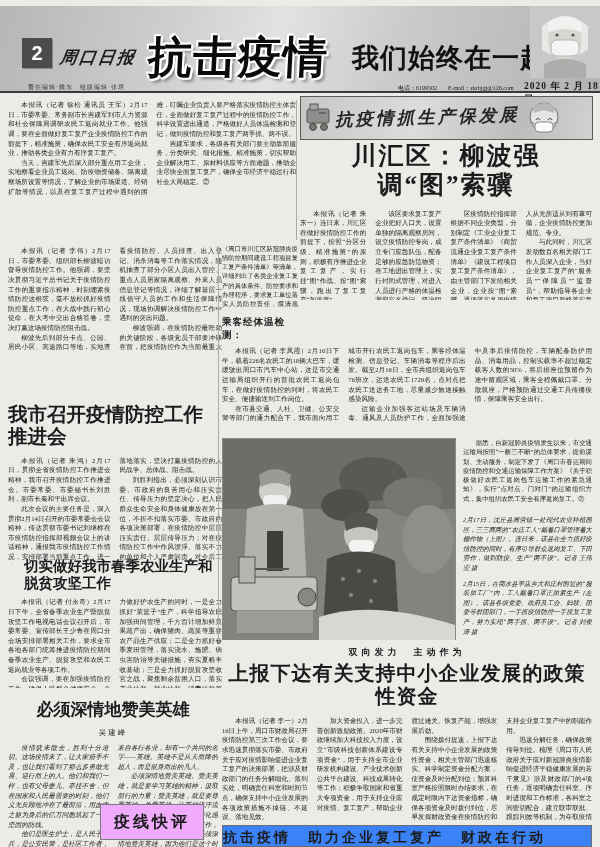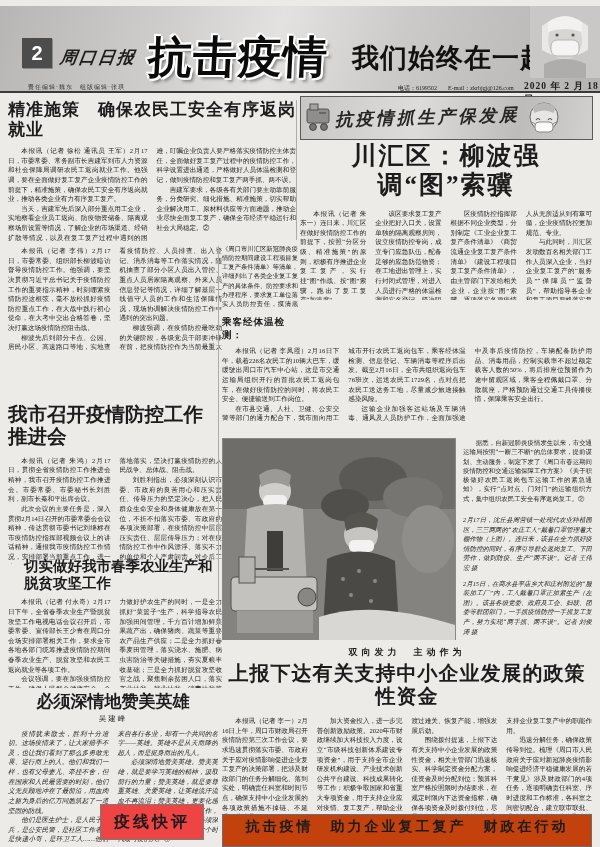--- a/index.html
+++ b/index.html
@@ -31,23 +31,23 @@
   .cols2{column-count:2;column-gap:9px;}
   .cols3{column-count:3;column-gap:9px;}
   .cols4{column-count:4;column-gap:9px;}
   .italic-body p{font-style:italic;}
   .h-sans{font-family:"Liberation Sans",sans-serif;}
   
   .a1-title{font-size:17px;letter-spacing:1px;margin:0 0 7px 0;}
   .a2-title{font-size:20.5px;margin:0 0 7px 0;}
   .a3-title{font-size:19.5px;margin:0 0 7px 0;}
   .a4-title{font-size:14.5px;margin:0 0 6px 16px;}
-  .essay-title{font-size:17px;text-align:center;margin:0;}
+  .essay-title{font-size:17px;text-align:center;margin:8px;}
   .essay-author{font-size:7.5px;text-align:center;margin:2px 0 5px 0;letter-spacing:2px;}
-  .quick-review{position:absolute;left:92px;top:112px;width:102px;height:34px;background:#ef4444;
+  .quick-review{position:absolute;left:92px;top:112px;width:102px;height:34px;background:#f0abfc;
     border:1px solid #7b7b79;font-weight:bold;font-size:16px;letter-spacing:3px;text-align:center;
     line-height:34px;font-family:"Liberation Sans",sans-serif;}
   
   .banner{position:absolute;left:300px;top:96px;width:291px;height:42px;border:1px solid #5a5a58;
     background:linear-gradient(100deg,#c8c7c5 0%,#dddcda 40%,#bdbcba 75%,#d2d1cf 100%);}
   .banner-text{position:absolute;left:34px;top:8px;font-style:italic;font-weight:bold;font-size:17.5px;
     letter-spacing:3px;color:#262624;transform:rotate(-1.5deg);}
   .banner-machine{position:absolute;left:4px;top:4px;}
   .banner-face{position:absolute;right:28px;top:2px;}
   .ch-title{font-size:25px;letter-spacing:2px;text-align:center;margin:0 0 9px 0;}
@@ -57,22 +57,22 @@
   .tr-right{flex:1;padding-top:56px;}
   .tr-title{font-size:19.5px;text-align:center;letter-spacing:1px;margin:0 0 8px 0;}
   .photo-row{display:flex;margin-top:6px;}
   .photo{width:232px;height:204px;flex:none;border:1px solid #888;background:#7d7d7b;}
   .photo-side{flex:1;padding-left:7px;display:flex;flex-direction:column;}
   .side-par{font-size:6.4px;line-height:1.45;text-align:justify;height:72px;overflow:hidden;margin:0 0 5px 0;}
   .side-par p{margin:0;text-indent:2em;}
   .caption{font-size:6.4px;line-height:1.5;font-style:italic;text-align:justify;margin:0 0 6px 0;}
   .fi-kicker{font-size:9px;font-weight:bold;text-align:center;letter-spacing:4px;margin:0;}
   .fi-title{font-size:20px;text-align:center;letter-spacing:1px;margin:3px 0 8px 0;}
-  .bottom-bar{position:absolute;left:0;bottom:0;width:100%;height:33px;background:#c2410c;border:1px solid #6d6d6b;
-    box-sizing:border-box;font-weight:bold;font-size:14px;letter-spacing:3px;text-align:center;line-height:23px;
+  .bottom-bar{position:absolute;left:0;bottom:0;width:100%;height:22px;background:#3b82f6;border:1px solid #6d6d6b;
+    box-sizing:border-box;font-weight:bold;font-size:14px;letter-spacing:3px;line-height:23px;
     font-family:"Liberation Sans",sans-serif;}
   .vrule{position:absolute;width:1px;background:#adaca9;}
 </style>
 </head>
 <body>
 
 <div class="page">
 
   <div class="masthead">
     <div class="pagenum">2</div>
@@ -91,21 +91,20 @@
         <path d="M18 16 Q35 4 52 16 L52 26 Q35 20 18 26 Z" fill="#f2f1ef"></path>
         <rect x="21" y="34" width="28" height="16" rx="6" fill="#f5f4f2" stroke="#b5b4b2"></rect>
         <circle cx="27" cy="29" r="1.6" fill="#555"></circle>
         <circle cx="43" cy="29" r="1.6" fill="#555"></circle>
         <path d="M14 58 Q35 48 56 58 L56 72 L14 72 Z" fill="#aeadab"></path>
       </svg>
     </div>
   </div>
 
   <div class="block" style="left:8px;top:100px;width:288px;height:142px;">
-    <h2 class="headline h-sans a1-title">精准施策　确保农民工安全有序返岗就业</h2>
     <div class="body-text cols2" style="height:110px;">
         <p>本报讯（记者 徐松 通讯员 王军）2月17日，市委常委、常务副市长吉建军到市人力资源和社会保障局调研农民工返岗就业工作。他强调，要在全面做好复工复产企业疫情防控工作的前提下，精准施策，确保农民工安全有序返岗就业，推动各类企业有力有序复工复产。</p>
         <p>当天，吉建军先后深入部分重点用工企业，实地察看企业员工返岗、防疫物资储备、隔离观察场所设置等情况，了解企业的市场渠道、经销扩散等情况，以及在复工复产过程中遇到的困难，叮嘱企业负责人要严格落实疫情防控主体责任，全面做好复工复产过程中的疫情防控工作，科学设置进出通道，严格做好人员体温检测和登记，做到疫情防控和复工复产两手抓、两不误。</p>
         <p>吉建军要求，各级各有关部门要主动靠前服务，分类研究、细化措施、精准施策，切实帮助企业解决用工、原材料供应等方面难题，推动企业尽快全面复工复产，确保全市经济平稳运行和社会大局稳定。②</p>
       </div>
   </div>
 
   <div class="block" style="left:8px;top:246px;width:214px;height:142px;">
     <div class="body-text cols2" style="height:108px;">
         <p>本报讯（记者 李伟）2月17日，市委常委、组织部长柳波暗访督导疫情防控工作。他强调，要坚决贯彻习近平总书记关于疫情防控工作的重要指示精神，时刻绷紧疫情防控这根弦，毫不放松抓好疫情防控重点工作，在大战中践行初心使命，在大考中交出合格答卷，坚决打赢这场疫情防控阻击战。</p>

